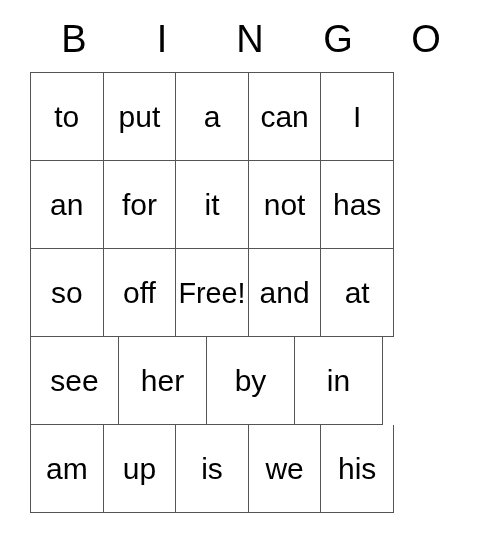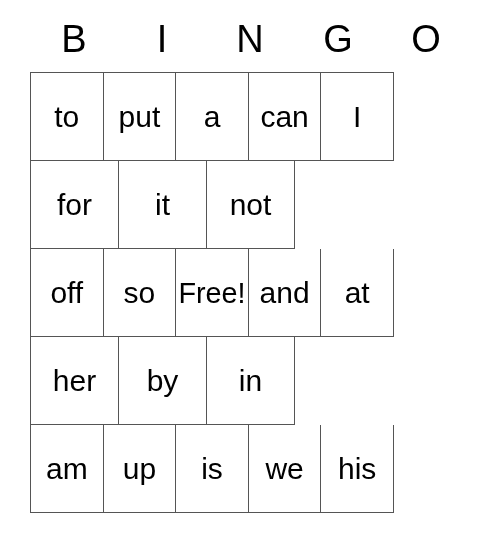--- a/index.html
+++ b/index.html
@@ -110,49 +110,58 @@
       <div class="cell">
           <span class="cell-text">can</span>
         </div>
       <div class="cell">
           <span class="cell-text">I</span>
         </div>
     </div>
 
     <div class="grid-row">
       <div class="cell">
+          <span class="cell-text">an</span>
+        </div>
+      <div class="cell">
           <span class="cell-text">for</span>
         </div>
       <div class="cell">
           <span class="cell-text">it</span>
         </div>
       <div class="cell">
           <span class="cell-text">not</span>
         </div>
+      <div class="cell">
+          <span class="cell-text">has</span>
+        </div>
     </div>
 
     <div class="grid-row">
       <div class="cell">
-          <span class="cell-text">off</span>
+          <span class="cell-text">so</span>
         </div>
       <div class="cell">
-          <span class="cell-text">so</span>
+          <span class="cell-text">off</span>
         </div>
       <div class="cell">
           <span class="cell-text fit">Free!</span>
         </div>
       <div class="cell">
           <span class="cell-text">and</span>
         </div>
       <div class="cell">
           <span class="cell-text">at</span>
         </div>
     </div>
 
     <div class="grid-row">
+      <div class="cell">
+          <span class="cell-text">see</span>
+        </div>
       <div class="cell">
           <span class="cell-text">her</span>
         </div>
       <div class="cell">
           <span class="cell-text">by</span>
         </div>
       <div class="cell">
           <span class="cell-text">in</span>
         </div>
     </div>

